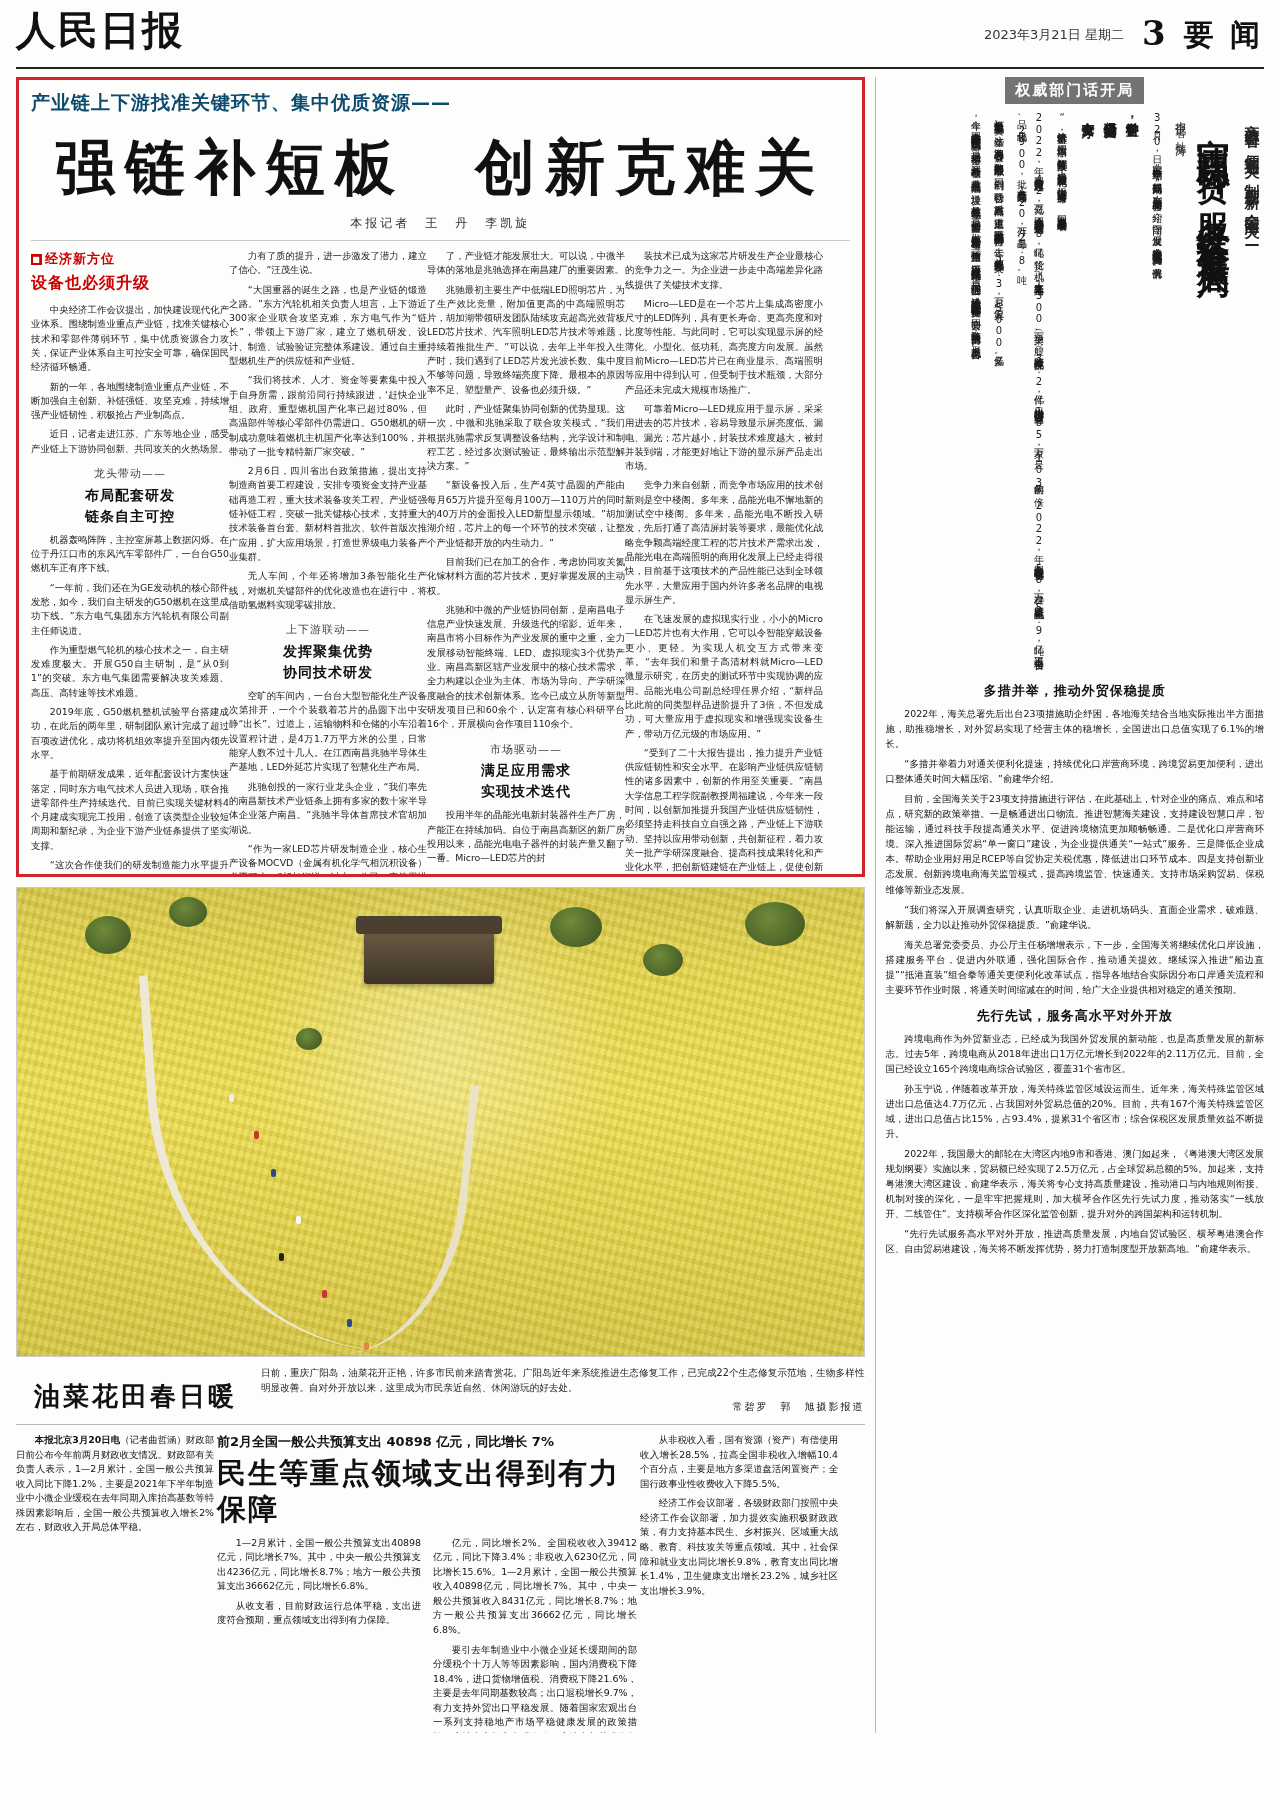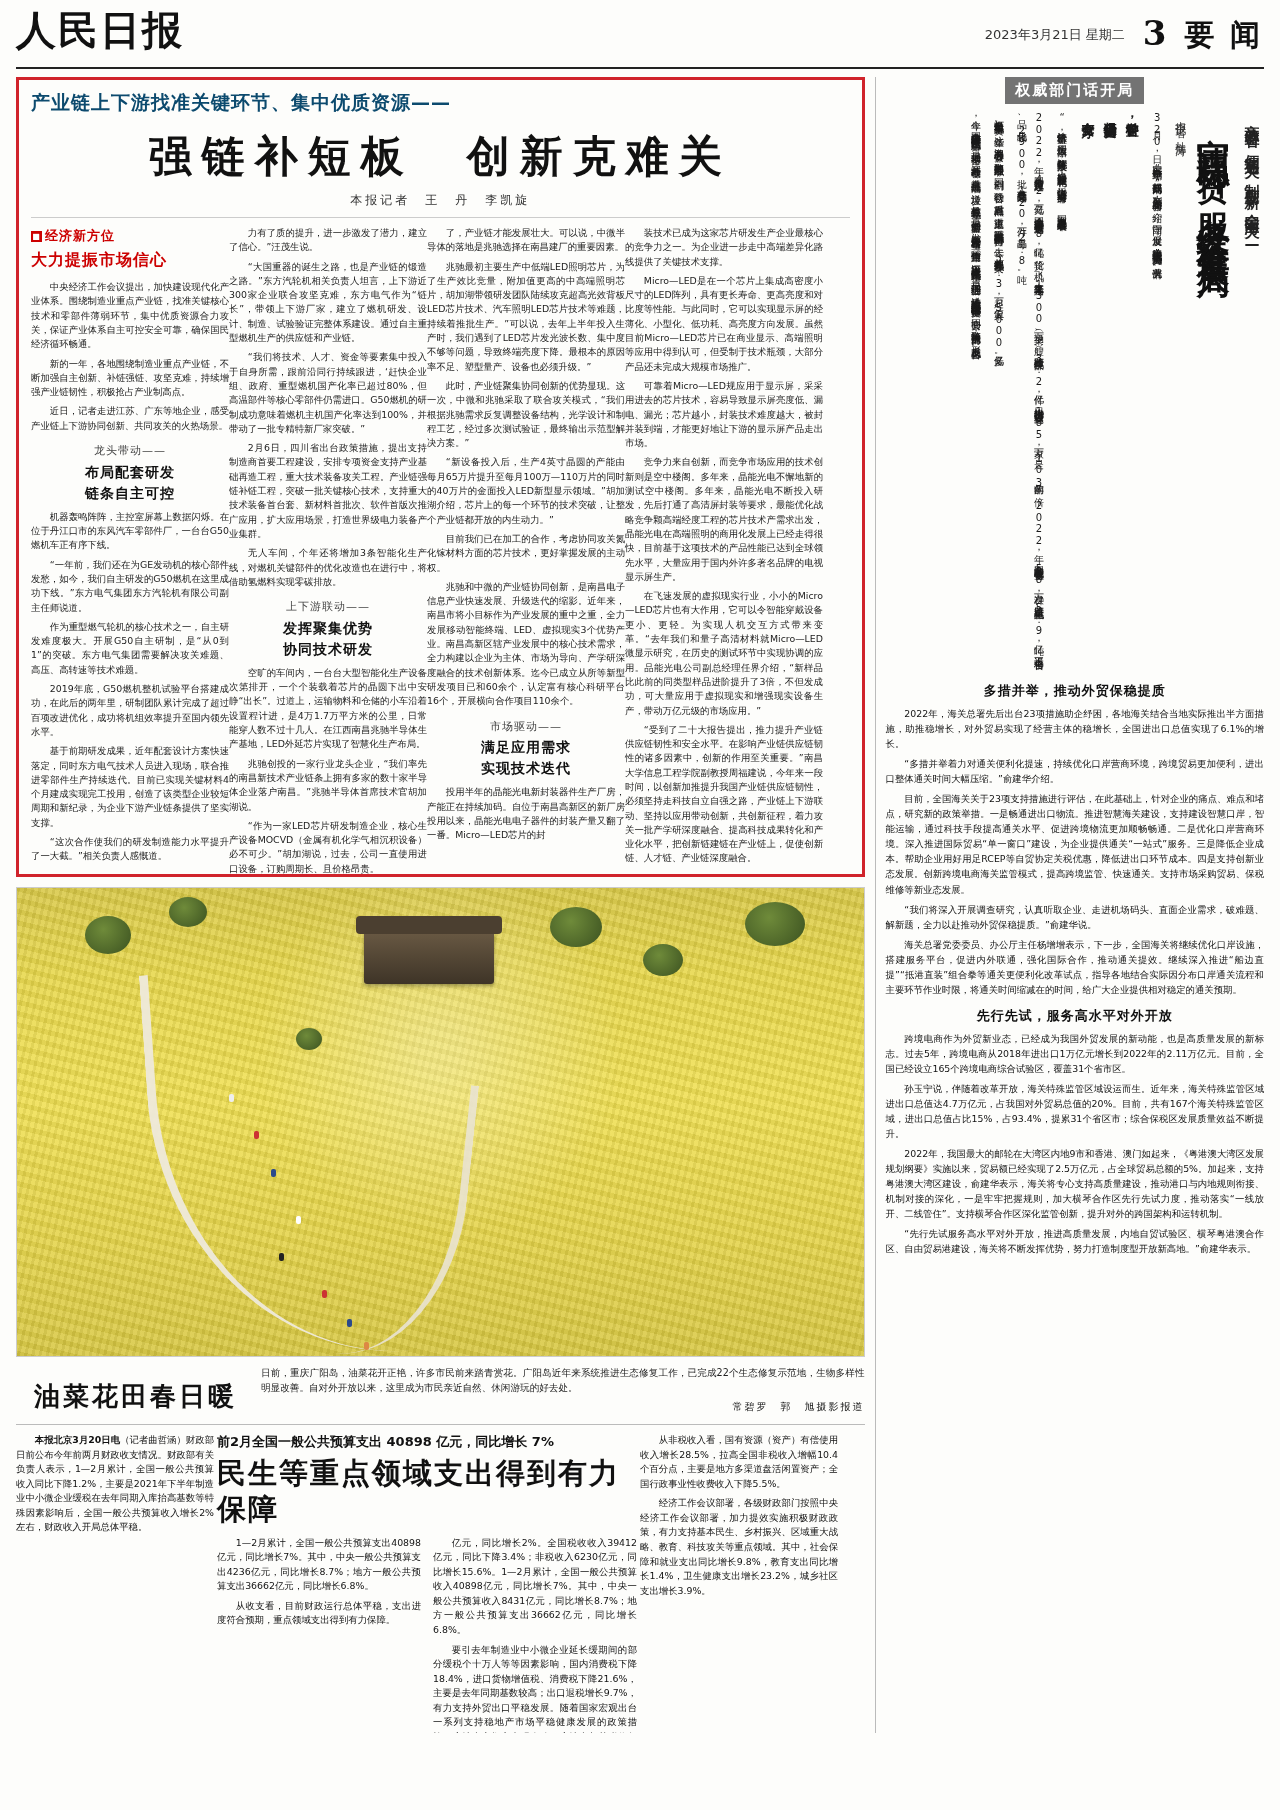--- a/index.html
+++ b/index.html
@@ -11,31 +11,31 @@
     overflow:hidden;
   }
   .page{position:relative;width:1280px;height:1810px;box-sizing:border-box;padding:10px 16px 0 16px;}
 
   
   .masthead{display:flex;align-items:flex-end;justify-content:space-between;border-bottom:2px solid #222;padding-bottom:17px;}
   .logo{font-family:"DejaVu Serif","Liberation Serif",serif;font-weight:bold;font-size:40px;letter-spacing:2px;color:#111;line-height:1;}
   .masthead-right{display:flex;align-items:flex-end;gap:18px;}
   .issue-date{font-size:13px;color:#333;margin-bottom:6px;}
   .page-no{font-family:"DejaVu Serif","Liberation Serif",serif;font-size:34px;font-weight:bold;line-height:1;}
-  .page-sect{font-family:Liberation Serif, serif;font-size:30px;font-weight:bold;letter-spacing:4px;line-height:1;}
+  .page-sect{font-family:Liberation Sans, sans-serif;font-size:30px;font-weight:bold;letter-spacing:4px;line-height:1;}
 
   
   .body-grid{display:flex;gap:10px;margin-top:8px;}
   .left-zone{width:852px;}
   .right-zone{width:380px;border-left:1px solid #bbb;padding-left:10px;}
 
   
   .feature-box{border:3px solid #d0232b;padding:10px 12px 8px 12px;box-sizing:border-box;height:800px;overflow:hidden;}
   .shoulder{font-size:19px;font-weight:bold;letter-spacing:1px;color:#0c4a6e;}
-  .headline{text-align:center;font-family:"DejaVu Serif","Liberation Serif",serif;font-size:43px;font-weight:bold;letter-spacing:10px;margin:12px 0 6px 0;}
+  .headline{text-align:center;font-family:"DejaVu Serif","Liberation Serif",serif;font-size:60px;font-weight:bold;letter-spacing:10px;margin:12px 0 6px 0;}
   .byline{text-align:center;font-size:12px;color:#333;letter-spacing:3px;margin-bottom:8px;}
   .cols4{display:flex;border-top:1px solid #ccc;padding-top:8px;height:690px;overflow:hidden;}
   .col{width:198px;font-size:9.4px;line-height:1.52;text-align:justify;color:#1a1a1a;}
   .col p{margin:0 0 5px 0;text-indent:2em;}
   .kicker{color:#c00;font-weight:bold;font-size:13px;letter-spacing:1px;margin-bottom:2px;}
   .kicker .sq{display:inline-block;width:11px;height:11px;background:#c00;color:#fff;font-size:8px;line-height:11px;text-align:center;margin-right:3px;vertical-align:1px;}
   .subhead{color:#c00;font-weight:bold;font-size:16px;letter-spacing:1px;margin:0 0 8px 0;}
   .sec-label{text-align:center;font-size:11px;color:#444;margin:10px 0 2px 0;letter-spacing:1px;}
   .sec-title{text-align:center;font-weight:bold;font-size:14px;color:#111;line-height:1.5;margin-bottom:6px;letter-spacing:1px;}
 
@@ -106,21 +106,21 @@
         <div class="shoulder">产业链上下游找准关键环节、集中优质资源——</div>
         <div class="headline">强链补短板　创新克难关</div>
         <div class="byline">本报记者　王　丹　李凯旋</div>
 
         <div class="cols4">
 
           <div class="col">
             <div class="kicker">
               <span class="sq">■</span><span>经济新方位</span>
             </div>
-            <div class="subhead">大力提振市场信心</div>
+            <div class="subhead">设备也必须升级</div>
             <p>中央经济工作会议提出，加快建设现代化产业体系。围绕制造业重点产业链，找准关键核心技术和零部件薄弱环节，集中优质资源合力攻关，保证产业体系自主可控安全可靠，确保国民经济循环畅通。</p>
             <p>新的一年，各地围绕制造业重点产业链，不断加强自主创新、补链强链、攻坚克难，持续增强产业链韧性，积极抢占产业制高点。</p>
             <p>近日，记者走进江苏、广东等地企业，感受产业链上下游协同创新、共同攻关的火热场景。</p>
             <div class="sec-label">龙头带动——</div>
             <div class="sec-title" style="white-space:pre-line">布局配套研发
 链条自主可控</div>
             <p>机器轰鸣阵阵，主控室屏幕上数据闪烁。在位于丹江口市的东风汽车零部件厂，一台台G50燃机车正有序下线。</p>
             <p>“一年前，我们还在为GE发动机的核心部件发愁，如今，我们自主研发的G50燃机在这里成功下线。”东方电气集团东方汽轮机有限公司副主任师说道。</p>
             <p>作为重型燃气轮机的核心技术之一，自主研发难度极大。开展G50自主研制，是“从0到1”的突破。东方电气集团需要解决攻关难题、高压、高转速等技术难题。</p>
             <p>2019年底，G50燃机整机试验平台搭建成功，在此后的两年里，研制团队累计完成了超过百项改进优化，成功将机组效率提升至国内领先水平。</p>

